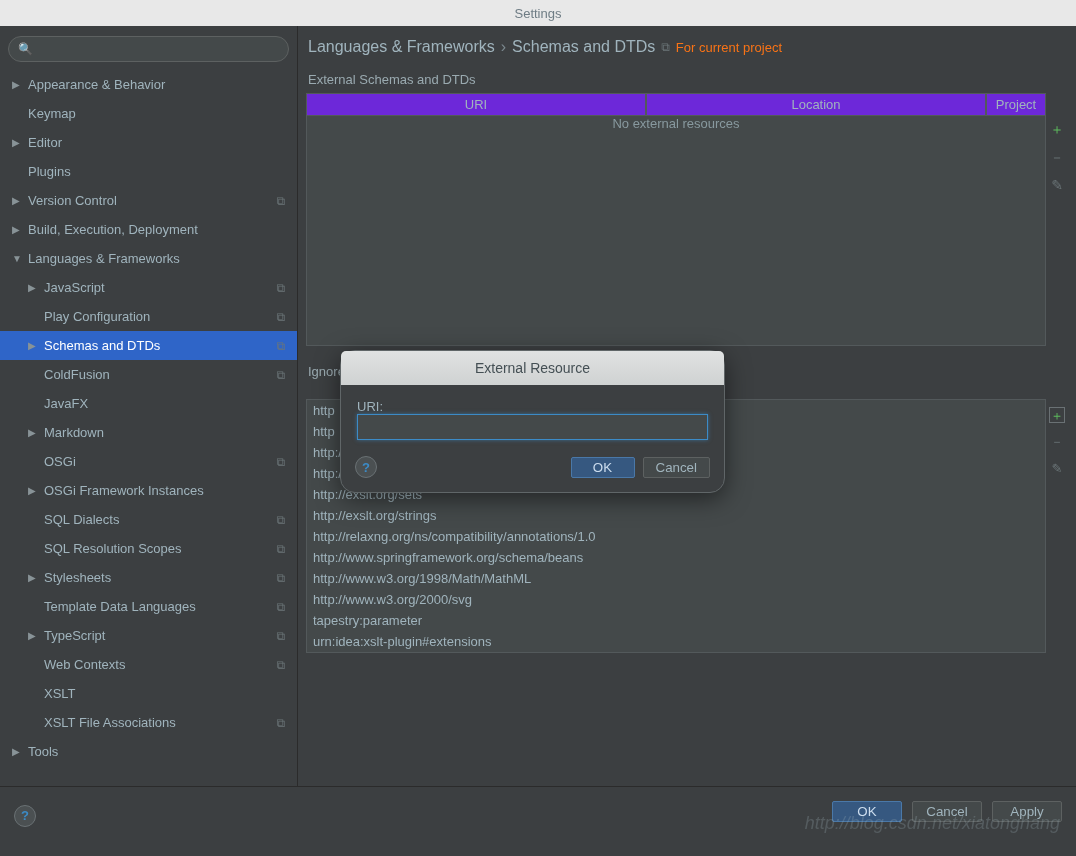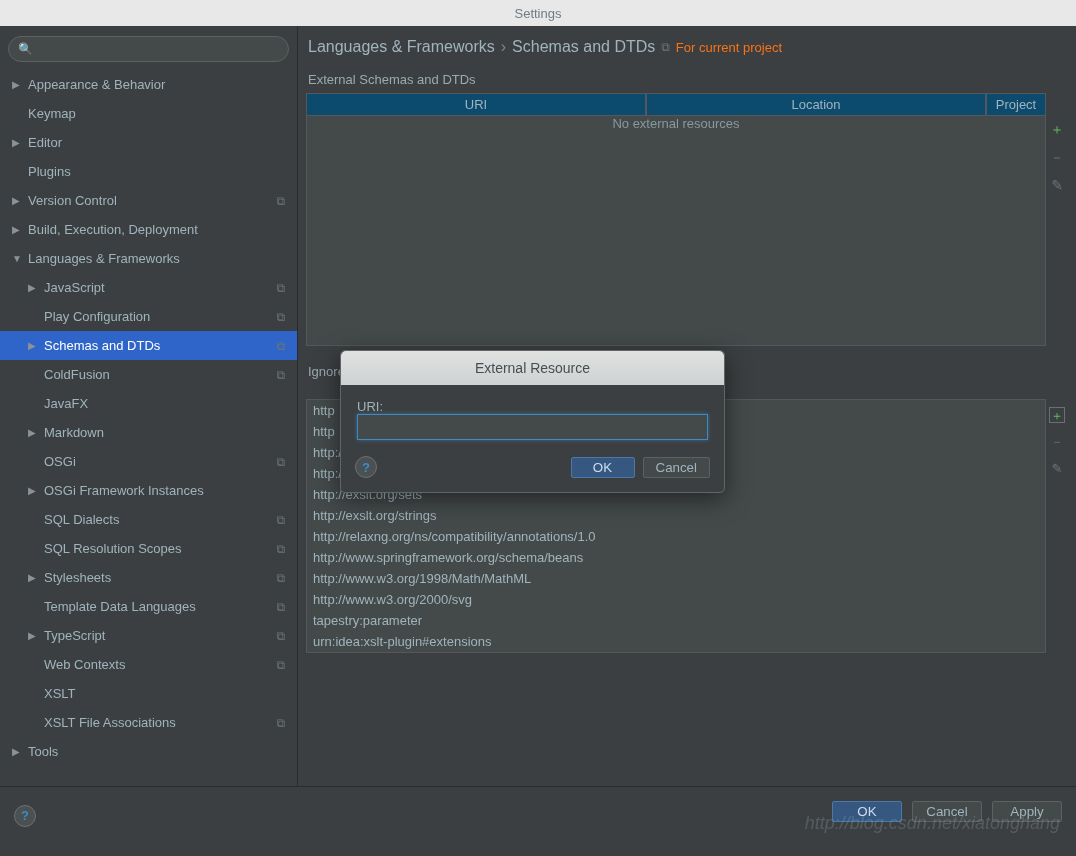--- a/index.html
+++ b/index.html
@@ -97,21 +97,21 @@
   padding: 4px 10px 6px 10px;
   font-size: 13px;
   color: #9aaab0;
 }
 .table-scroll {
   margin: 0 8px;
   position: relative;
 }
 .table-header {
   display: flex;
-  background: #0c4a6e;
+  background: #6d28d9;
 }
 .th {
   border: 1px solid #53595b;
   padding: 3px 6px;
   text-align: center;
   color: #a0b4bd;
 }
 .th-uri { flex: 1.4; }
 .th-loc { flex: 1.4; }
 .th-proj { width: 60px; }
@@ -197,21 +197,21 @@
   font-size: 18px;
   font-style: italic;
   pointer-events: none;
 }
 .dialog-overlay {
   position: absolute;
   left: 340px; top: 350px;
   width: 385px;
   background: #3c3f41;
   border: 1px solid #606668;
-  border-radius: 5px;
+  border-radius: 15px;
   box-shadow: 0 6px 24px rgba(0,0,0,0.5);
 }
 .dialog-title {
   height: 34px;
   background: linear-gradient(#e0e2e2,#cfd2d2);
   color: #444f54;
   display: flex; align-items: center; justify-content: center;
   font-size: 14px;
   border-radius: 5px 5px 0 0;
 }

